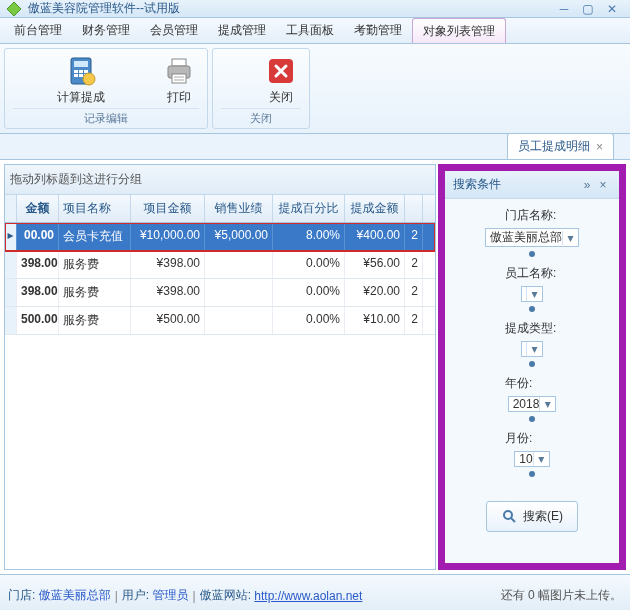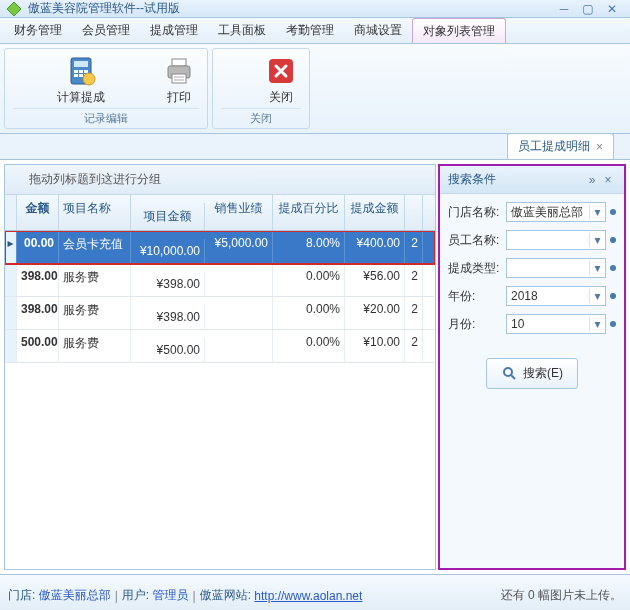--- a/index.html
+++ b/index.html
@@ -21,38 +21,38 @@
 .ribbon-btn .icon { width: 32px; height: 32px; }
 .ribbon-btn span { margin-top: 2px; color: #333; }
 .ribbon-label { text-align: center; color: #5a7a9a; font-size: 11px; padding-top: 2px; border-top: 1px solid #d4e4f2; }
 
 .tabstrip { height: 26px; background: #eaf3fb; border-bottom: 1px solid #a6c5e0; display: flex; align-items: flex-end; padding: 0 16px; justify-content: flex-end; }
 .tab { padding: 4px 10px; border: 1px solid #a6c5e0; border-bottom: none; background: #fff; border-radius: 3px 3px 0 0; color: #2a5a8a; cursor: pointer; display: flex; align-items: center; gap: 6px; }
 .tab .x { color: #888; cursor: pointer; }
 
 .content { display: flex; height: 414px; }
 .grid-area { flex: 1; display: flex; flex-direction: column; border: 1px solid #a6c5e0; margin: 4px 0 4px 4px; background: #fff; }
-.group-drop { background: linear-gradient(#f0f6fc, #dfecf7); padding: 6px 24px; color: #555; border-bottom: 1px solid #c4d8eb; }
+.group-drop { background: linear-gradient(#f0f6fc, #dfecf7); padding: 6px 5px; color: #555; border-bottom: 1px solid #c4d8eb; }
 .grid-headers { display: flex; background: linear-gradient(#f4f9fe, #e0ecf6); border-bottom: 1px solid #a6c5e0; }
 .grid-headers div { padding: 5px 4px; border-right: 1px solid #c4d8eb; color: #2a5a8a; text-align: center; }
 .grid-rows { flex: 1; overflow: hidden; }
 .grid-row { display: flex; border-bottom: 1px solid #e0e8ef; }
 .grid-row div { padding: 5px 4px; border-right: 1px solid #e8eef4; text-align: right; color: #333; overflow: hidden; white-space: nowrap; }
 .grid-row.selected { background: #3a78c8; outline: 2px solid #d02a2a; outline-offset: -1px; }
 .grid-row.selected div { color: #fff; border-right-color: #5a92d6; }
 .indicator { width: 12px; background: #e8f2fb; border-right: 1px solid #c4d8eb; text-align: center !important; padding: 5px 0 !important; color: #5a7a9a !important; }
 .grid-row.selected .indicator { background: #e8f2fb; color: #2a5a8a !important; }
-.c-amt { width: 42px; font-weight: bold; } .c-name { width: 72px; text-align: left !important; } .c-pamt { width: 74px; margin-top: 8px; } .c-sales { width: 68px; } .c-pct { width: 72px; } .c-comm { width: 60px; } .c-last { width: 18px; }
-
-.search-panel { width: 188px; margin: 4px 4px 4px 2px; border: 2px solid #a21caf; background: #f4f9fe; display: flex; flex-direction: column; }
+.c-amt { width: 42px; font-weight: bold; } .c-name { width: 72px; text-align: left !important; } .c-pamt { width: 74px; } .c-sales { width: 68px; } .c-pct { width: 72px; } .c-comm { width: 60px; } .c-last { width: 18px; }
+
+.search-panel { width: 188px; margin: 4px 4px 4px 2px; border: 7px solid #a21caf; background: #f4f9fe; display: flex; flex-direction: column; }
 .search-title { background: linear-gradient(#e8f2fb, #d4e6f5); padding: 5px 8px; color: #2a5a8a; display: flex; align-items: center; border-bottom: 1px solid #c4d8eb; }
 .search-title span:first-child { flex: 1; }
 .search-title .pbtn { width: 16px; text-align: center; color: #5a7a9a; cursor: pointer; }
 .search-body { padding: 8px; }
-.form-row { display: flex; align-items: center; margin-bottom: 8px; gap: 4px; }
+.form-row { display: flex; align-items: center; margin-bottom: 8px; gap: 4px; flex-direction: column; }
 .form-row label { width: 54px; color: #333; }
 .form-row .combo { flex: 1; height: 20px; border: 1px solid #a6c5e0; background: #fff; display: flex; align-items: center; padding: 0 2px 0 4px; }
 .form-row .combo span:first-child { flex: 1; color: #333; overflow: hidden; white-space: nowrap; }
 .form-row .combo .arrow { width: 14px; text-align: center; color: #5a7a9a; border-left: 1px solid #d4e4f2; padding-left: 2px; }
 .dot { width: 6px; height: 6px; background: #4a7aaa; border-radius: 50%; }
 .search-btn-row { display: flex; justify-content: center; margin-top: 24px; }
 .search-btn { border: 1px solid #a6c5e0; background: linear-gradient(#fff, #e8f2fb); padding: 6px 14px; border-radius: 3px; cursor: pointer; display: flex; align-items: flex-start; gap: 6px; color: #333; }
 
 .statusbar { height: 42px; background: linear-gradient(#f4f9fe, #e0ecf6); border-top: 1px solid #a6c5e0; display: flex; align-items: center; padding: 0 8px; color: #2a5a8a; }
 .statusbar .sep { margin: 0 4px; color: #888; }
@@ -67,26 +67,26 @@
       <polygon points="8,1 15,8 8,15 1,8" fill="#7ac943"></polygon>
       <polygon points="8,1 15,8 8,15 1,8" fill="none" stroke="#4a9a2a"></polygon>
     </svg>
   <span class="title">傲蓝美容院管理软件--试用版</span>
   <div class="winbtn">─</div>
   <div class="winbtn">▢</div>
   <div class="winbtn">✕</div>
 </div>
 
 <div class="menubar">
+  <div class="menu">前台管理</div>
   <div class="menu">财务管理</div>
   <div class="menu">会员管理</div>
   <div class="menu">提成管理</div>
   <div class="menu">工具面板</div>
   <div class="menu">考勤管理</div>
-  <div class="menu">商城设置</div>
   <div class="menu active">对象列表管理</div>
 </div>
 
 <div class="ribbon">
   <div class="ribbon-group">
     <div class="ribbon-btns">
       <div class="ribbon-btn">
         <svg class="icon" viewBox="0 0 32 32">
             <rect x="6" y="3" width="20" height="26" rx="2" fill="#4a8ac8" stroke="#2a5a8a"></rect>
             <rect x="9" y="6" width="14" height="6" fill="#cfe8fb"></rect>

